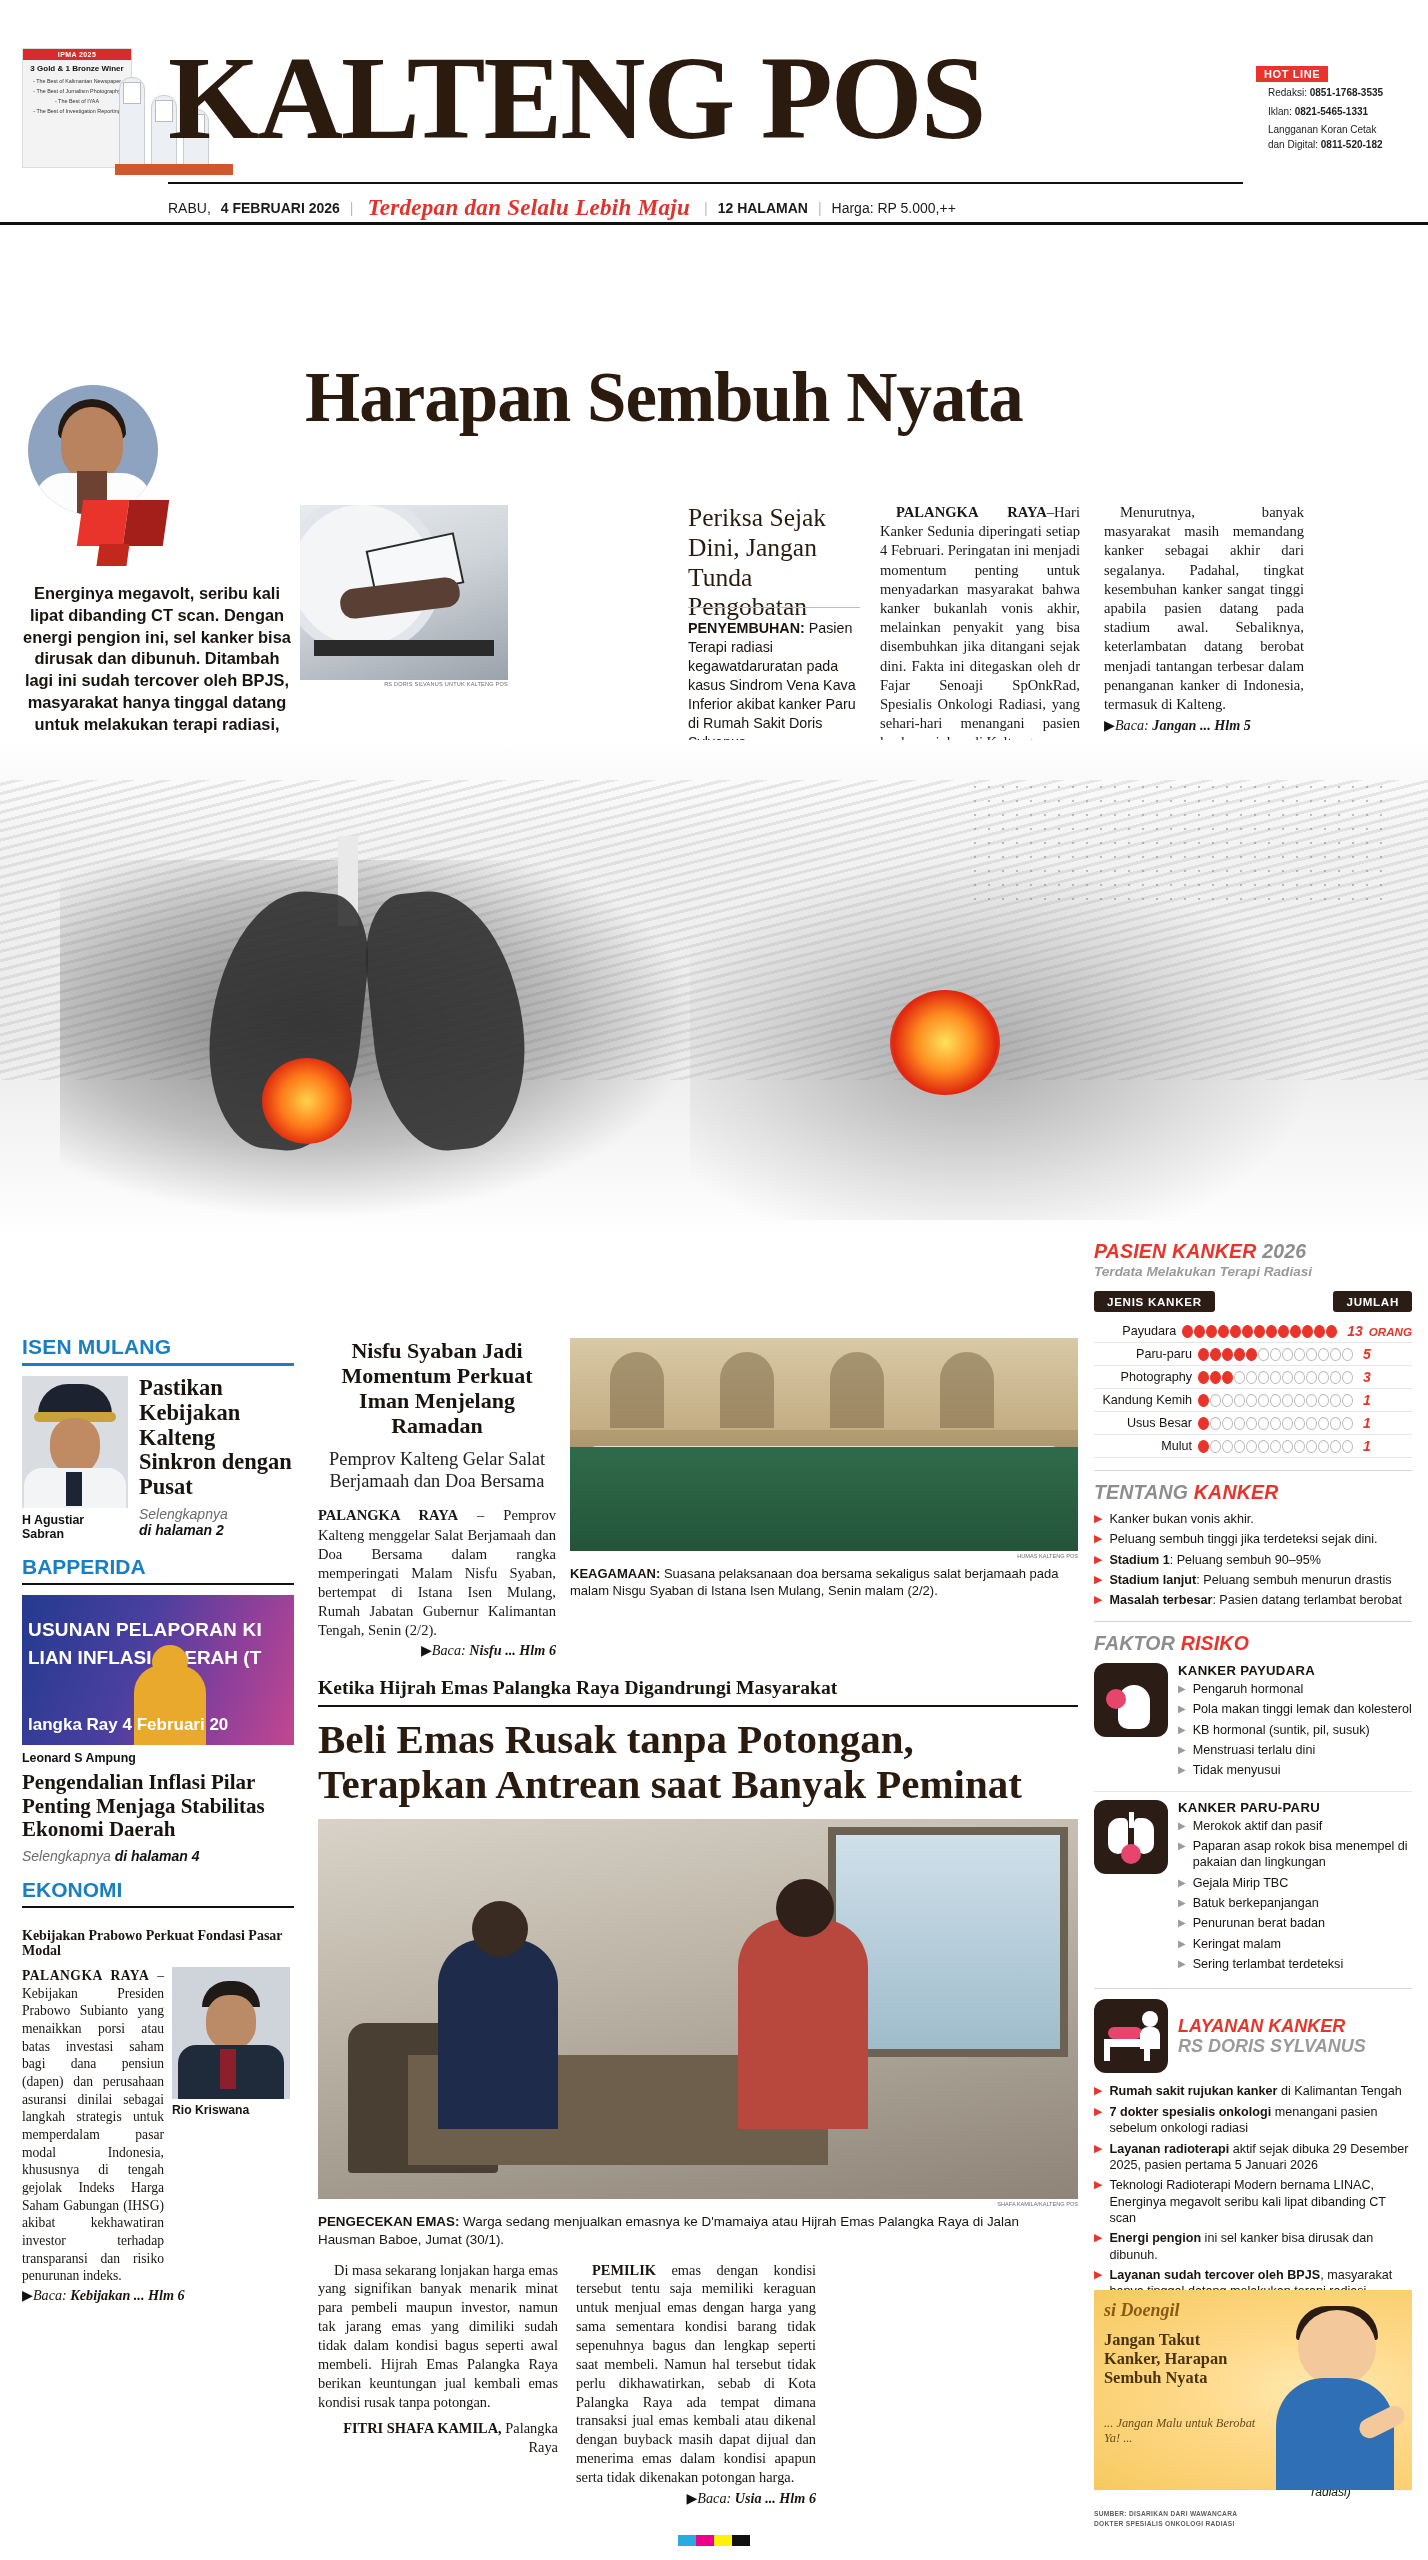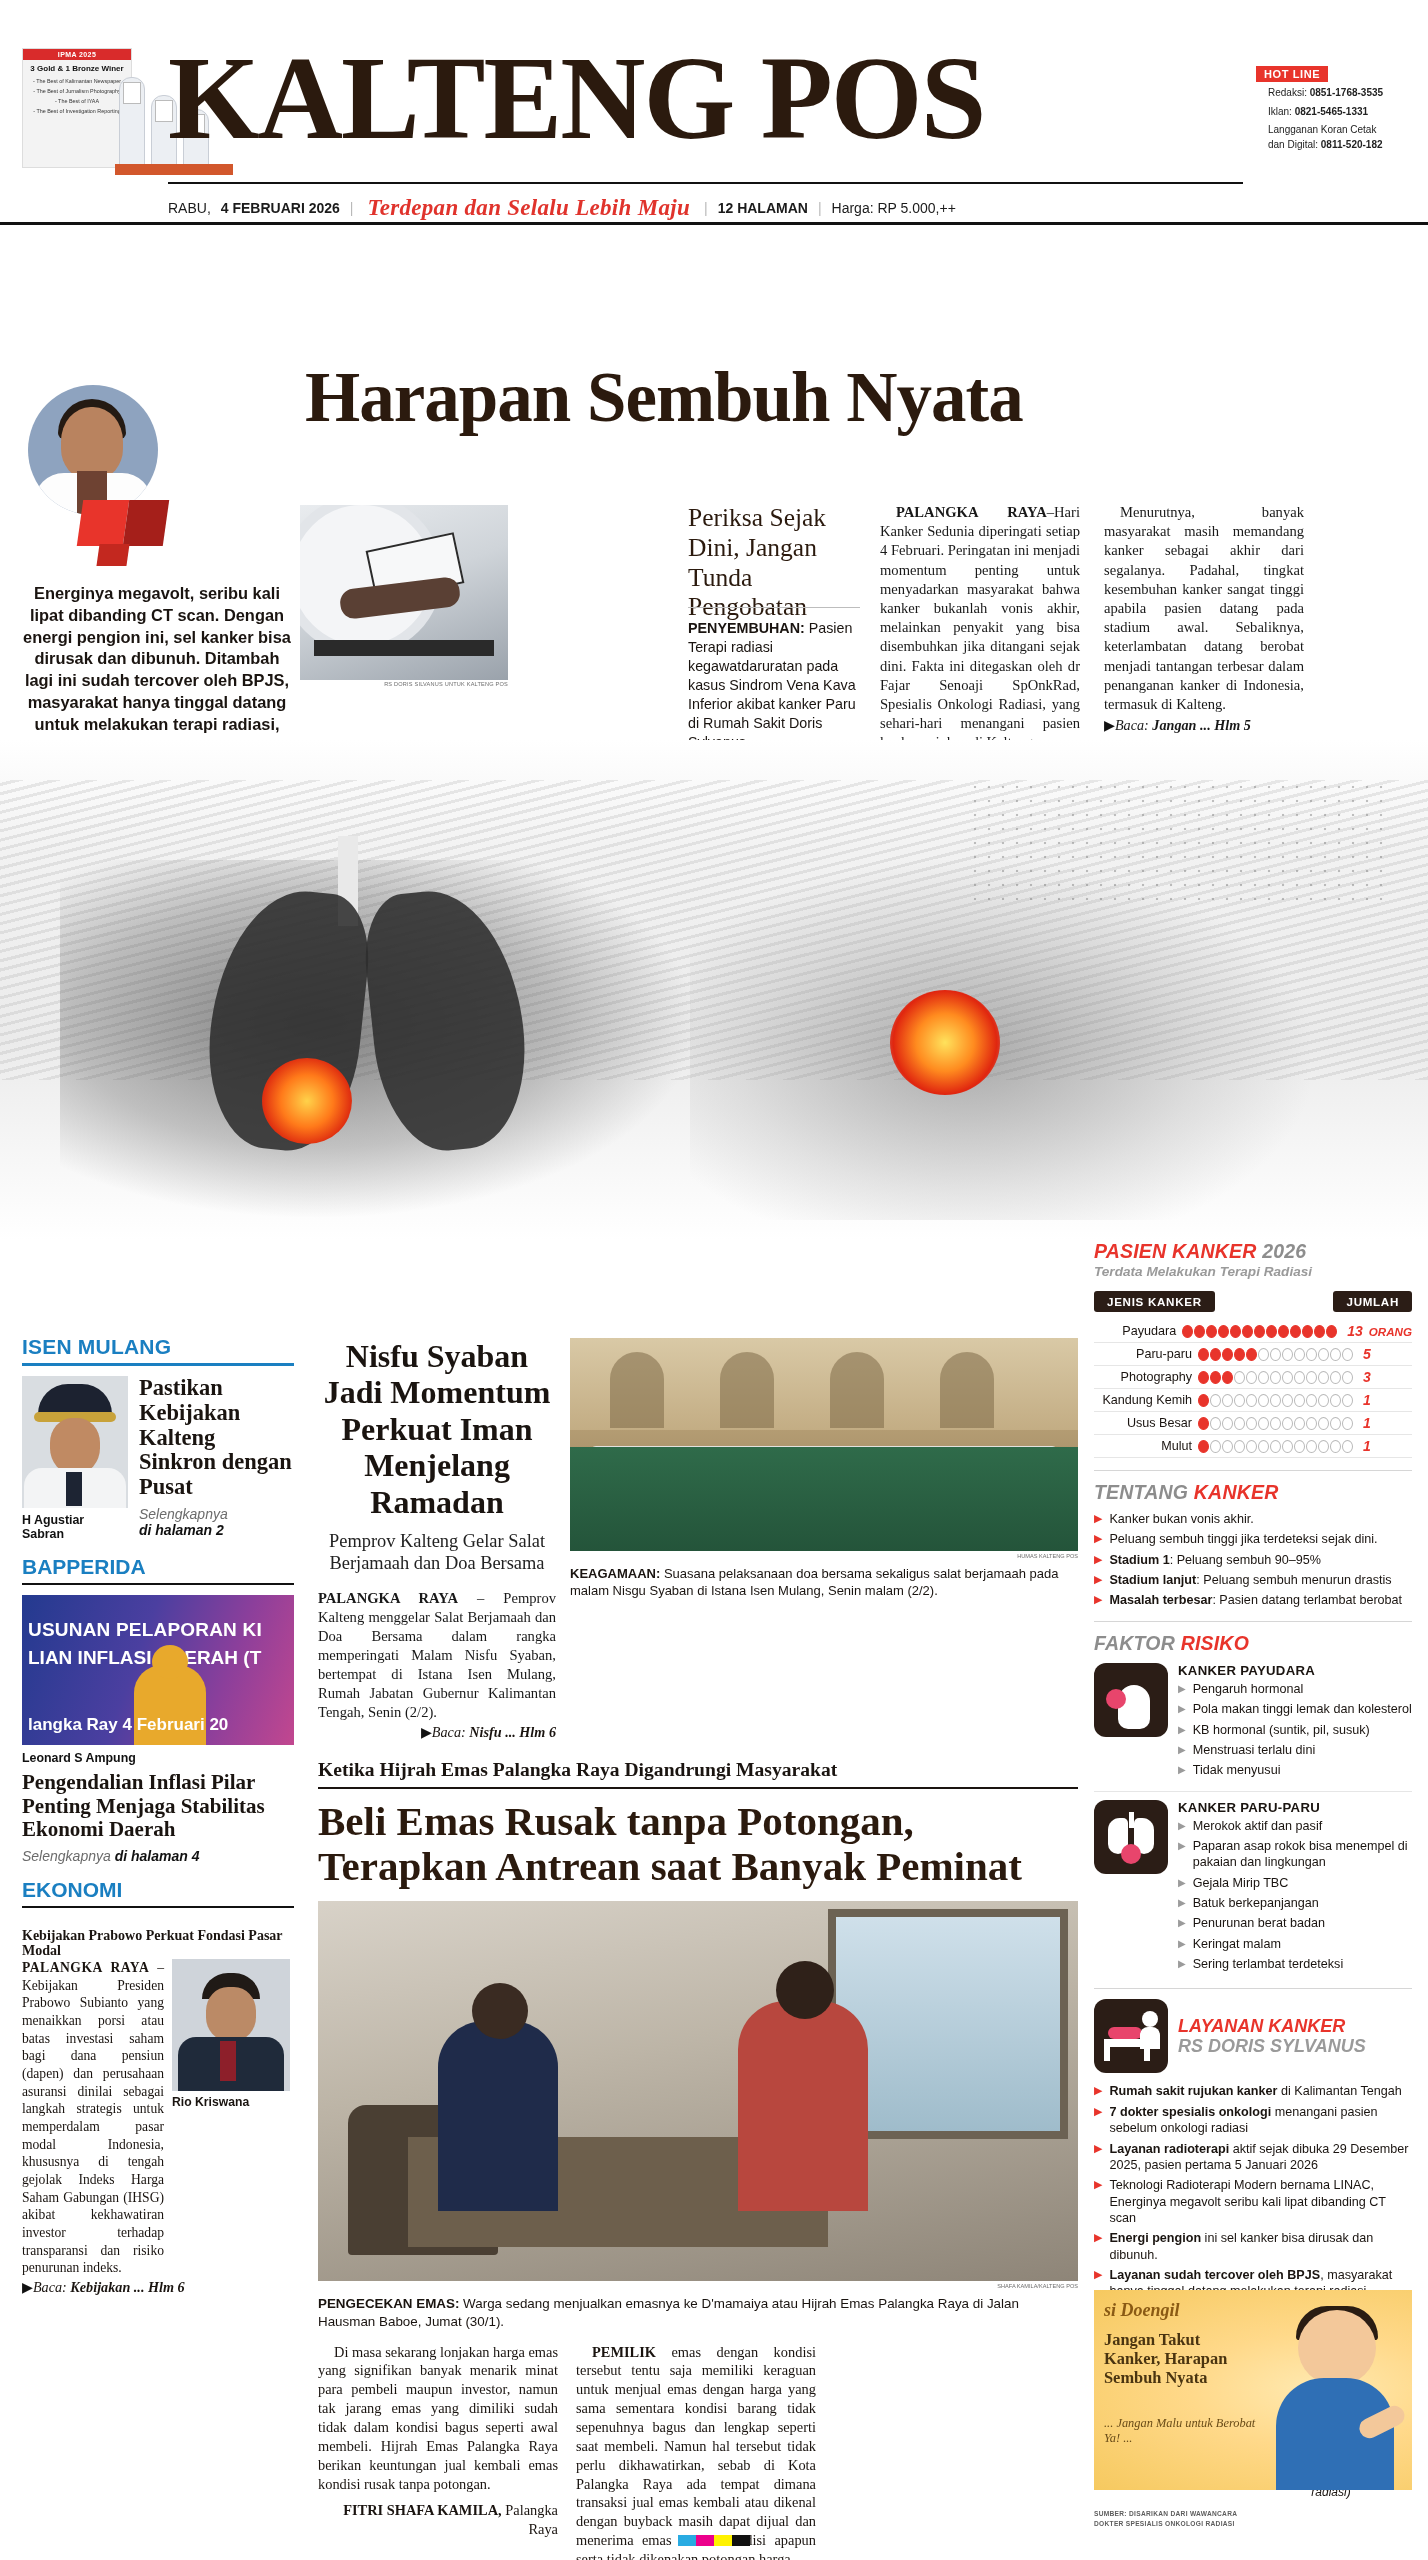--- a/index.html
+++ b/index.html
@@ -188,36 +188,36 @@
   .ad-line3{ position:absolute; left:6px; bottom:10px; color:#fff; font-weight:bold; font-size:17px; white-space:nowrap;}
   .ad-figure{ position:absolute; left:112px; bottom:0; width:72px; height:80px; background:#e8a92c; border-radius:28px 28px 0 0;}
   .ad-figure:after{ content:""; position:absolute; left:18px; top:-20px; width:36px; height:34px; background:#e8a92c; border-radius:50%;}
   .rail-cap{ font-size:12.4px; font-weight:bold; margin-top:6px; color:#111;}
   .rail-title2{
     font-family:"Liberation Serif", serif; font-weight:bold; font-size:21px;
     line-height:1.12; margin-top:6px; color:#1a1410;
   }
   .rail-head2{ font-weight:bold; font-size:21px; color:#1a7fc1; margin-top:14px;}
   .eko-title{ font-family:"Liberation Serif", serif; font-weight:bold; font-size:14px; line-height:1.12; margin-top:20px;}
-  .eko-flex{ display:flex; gap:8px; margin-top:0;}
+  .eko-flex{ display:flex; gap:8px; margin-top:8px;}
   .eko-text{ width:142px; font-family:"Liberation Serif", serif; font-size:13.6px; line-height:1.3; text-align:justify;}
   .eko-text .lead{ font-weight:bold; letter-spacing:.5px;}
   .eko-photo{ width:118px; height:132px; background:#cfd4da; position:relative; overflow:hidden; align-self:flex-start;}
   .eko-photo .h2{ position:absolute; left:30px; top:14px; width:58px; height:26px; background:#201a16; border-radius:26px 26px 0 0;}
   .eko-photo .f2{ position:absolute; left:34px; top:28px; width:50px; height:54px; background:#bb8a66; border-radius:44%;}
   .eko-photo .s2{ position:absolute; left:6px; top:78px; width:106px; height:56px; background:#1f2a3a; border-radius:18px 18px 0 0;}
   .eko-photo .t2{ position:absolute; left:48px; top:82px; width:16px; height:40px; background:#8d1f2a;}
   .eko-cap{ font-size:12.2px; font-weight:bold; margin-top:4px;}
 
   
   .center{ position:absolute; left:318px; top:98px; width:760px; }
   .nisfu-flex{ display:flex; gap:14px; }
   .nisfu-left{ width:238px; text-align:center; }
   .nisfu-title{
-    font-family:"Liberation Serif", serif; font-weight:bold; font-size:32px;
+    font-family:"Liberation Serif", serif; font-weight:bold; font-size:22px;
     line-height:1.14; color:#1a1410;
   }
   .nisfu-sub{
     font-family:"Liberation Serif", serif; font-size:18.4px; line-height:1.2; margin-top:10px; color:#222;
   }
   .nisfu-body{
     font-family:"Liberation Serif", serif; font-size:14.6px; line-height:1.31;
     text-align:justify; margin-top:14px; color:#191919;
   }
   .nisfu-body .lead{ font-weight:bold; }

